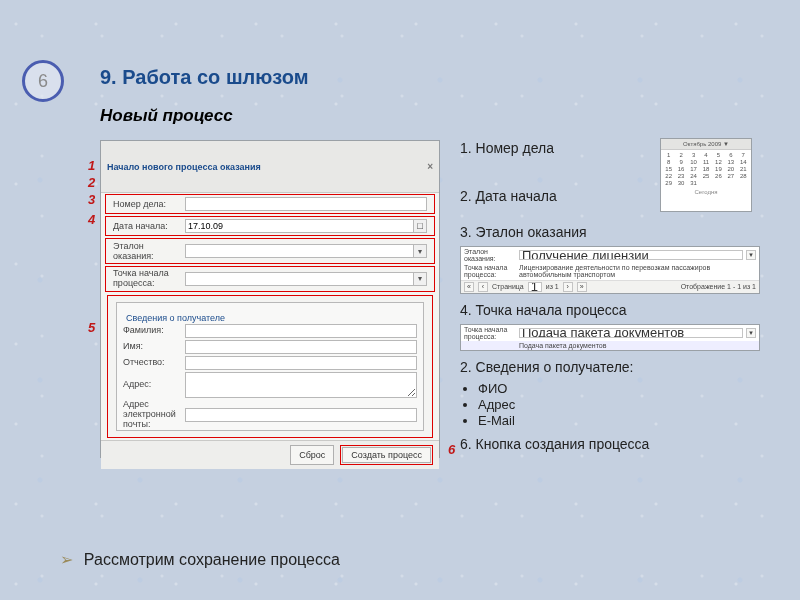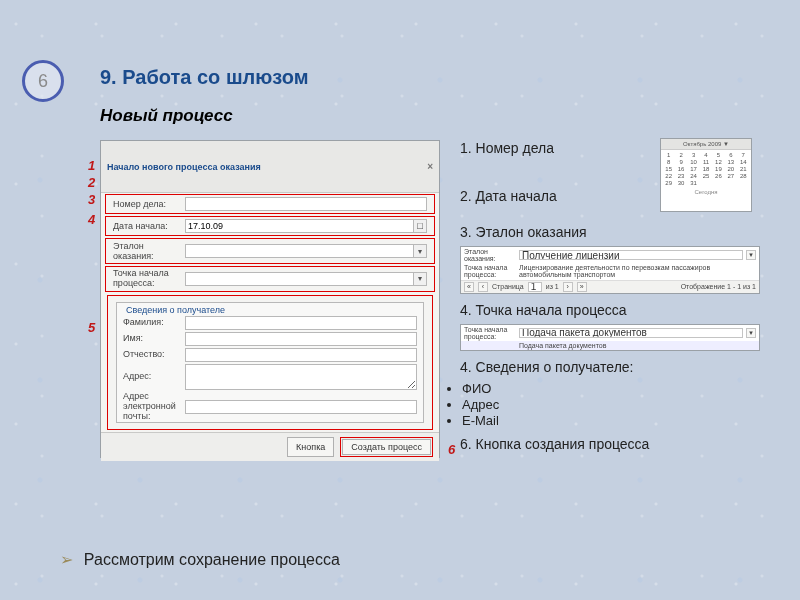--- a/index.html
+++ b/index.html
@@ -105,21 +105,21 @@
     border: 1px solid #b8b8b8;
     background: #f0f0f0;
     display:flex; align-items:center; justify-content:center;
     font-size:8px; color:#555;
   }
   .redbox { border: 1.5px solid #d00; padding: 1px; margin: 1px 4px; }
   .fieldset {
     margin: 4px 6px;
     border: 1px solid #b8b8b8;
     background: #f8f8f7;
-    padding-top: 12px;
+    padding-top: 20px;
   }
   .fieldset .legend {
     position: relative; top: -10px; left: 6px;
     background: #f8f8f7;
     color: #1a4b8c;
     font-size: 9px;
     padding: 0 3px;
     display: inline-block;
   }
   .fieldset .inner { margin-top: -10px; }
@@ -147,21 +147,21 @@
     color: #c01818; font-style: italic; font-weight: bold; font-size: 13px;
   }
   .right {
     position: absolute;
     top: 140px; left: 460px;
     width: 320px;
     font-size: 14px;
     color: #222;
   }
   .right .item { margin-bottom: 6px; }
-  .right ul { margin: 2px 0 8px 2px; padding: 0; }
+  .right ul { margin: 2px 0 8px 18px; padding: 0; }
   .right li { list-style: disc; margin: 1px 0; font-size: 13px; }
   .calendar {
     position: absolute;
     top: 138px; left: 660px;
     width: 92px; height: 74px;
     background: #fff;
     border: 1px solid #9aa0a6;
     font-size: 6px;
     color: #555;
   }
@@ -177,21 +177,21 @@
   .calendar .cfoot { text-align:center; font-size:6px; color:#888; padding:1px; }
   .mini {
     background: #fff;
     border: 1px solid #9aa0a6;
     font-size: 7px;
     color: #444;
     margin: 4px 0 8px 0;
   }
   .mini .mrow { display:flex; align-items:center; padding:1px 3px; gap:3px; }
   .mini .mrow label { width:52px; line-height:1; }
-  .mini .minp { flex:1; height:10px; border:1px solid #c4c4c4; background:#fff; font-size:10px; padding:0 2px; color:#333; }
+  .mini .minp { flex:1; height:10px; border:1px solid #c4c4c4; background:#fff; font-size:13px; padding:0 2px; color:#333; }
   .mini .mtxt { flex:1; font-size:7px; line-height:1.05; }
   .mini .mfoot { border-top:1px solid #ddd; background:#f2f2f0; padding:1px 3px; display:flex; gap:4px; align-items:center; }
   .mini .pgbtn { width:10px; height:10px; border:1px solid #c4c4c4; background:#f7f7f5; display:inline-flex; align-items:center; justify-content:center; font-size:7px; }
   .bottom {
     position: absolute;
     left: 60px; top: 550px;
     font-size: 16px;
     color: #222;
   }
   .bottom .arrow { color:#9a8a5a; margin-right:6px; }
@@ -285,21 +285,21 @@
         </div>
         <div class="frow">
           <label>Адрес электронной почты:</label>
           <input class="inp" value="" style="">
         </div>
       </div>
     </div>
   </div>
 
   <div class="dialog-footer">
-    <button class="btn-dlg">Кнопка</button>
+    <button class="btn-dlg">Сброс</button>
     <span class="redbtn">
       <button class="btn-dlg">Создать процесс</button>
     </span>
   </div>
 </div>
 
 <div class="calendar">
   <div class="chead">Октябрь 2009 ▼</div>
   <div class="cgrid" id="calgrid">
       <span>1</span>
@@ -373,21 +373,21 @@
       <label>Точка начала процесса:</label>
       <input class="minp" value="Подача пакета документов" style="">
       <span class="pgbtn">▾</span>
     </div>
     <div class="mrow" style="background:#eef;">
       <span style="width:52px;"></span>
       <span class="mtxt">Подача пакета документов</span>
     </div>
   </div>
 
-  <div class="item">4. Сведения о получателе:</div>
+  <div class="item">2. Сведения о получателе:</div>
   <ul>
     <li>ФИО</li>
     <li>Адрес</li>
     <li>E-Mail</li>
   </ul>
   <div class="item">6. Кнопка создания процесса</div>
 </div>
 
 <div class="bottom">
   <span class="arrow">➢</span>

